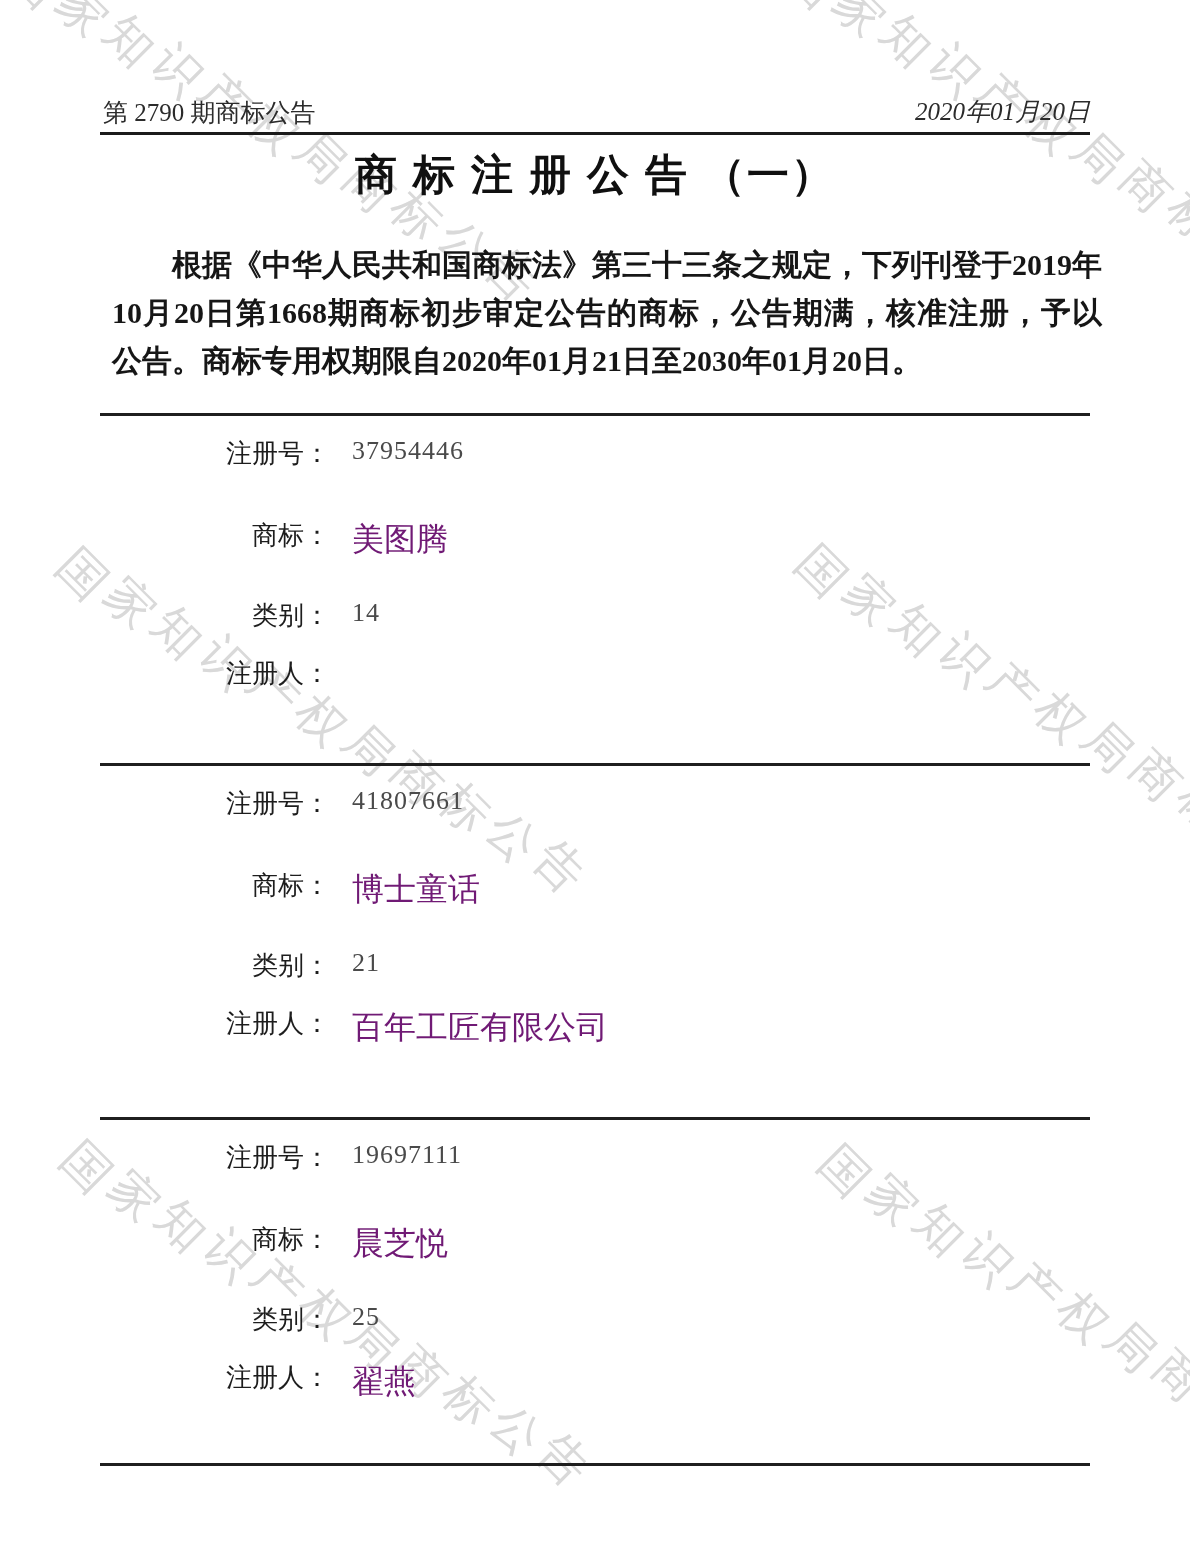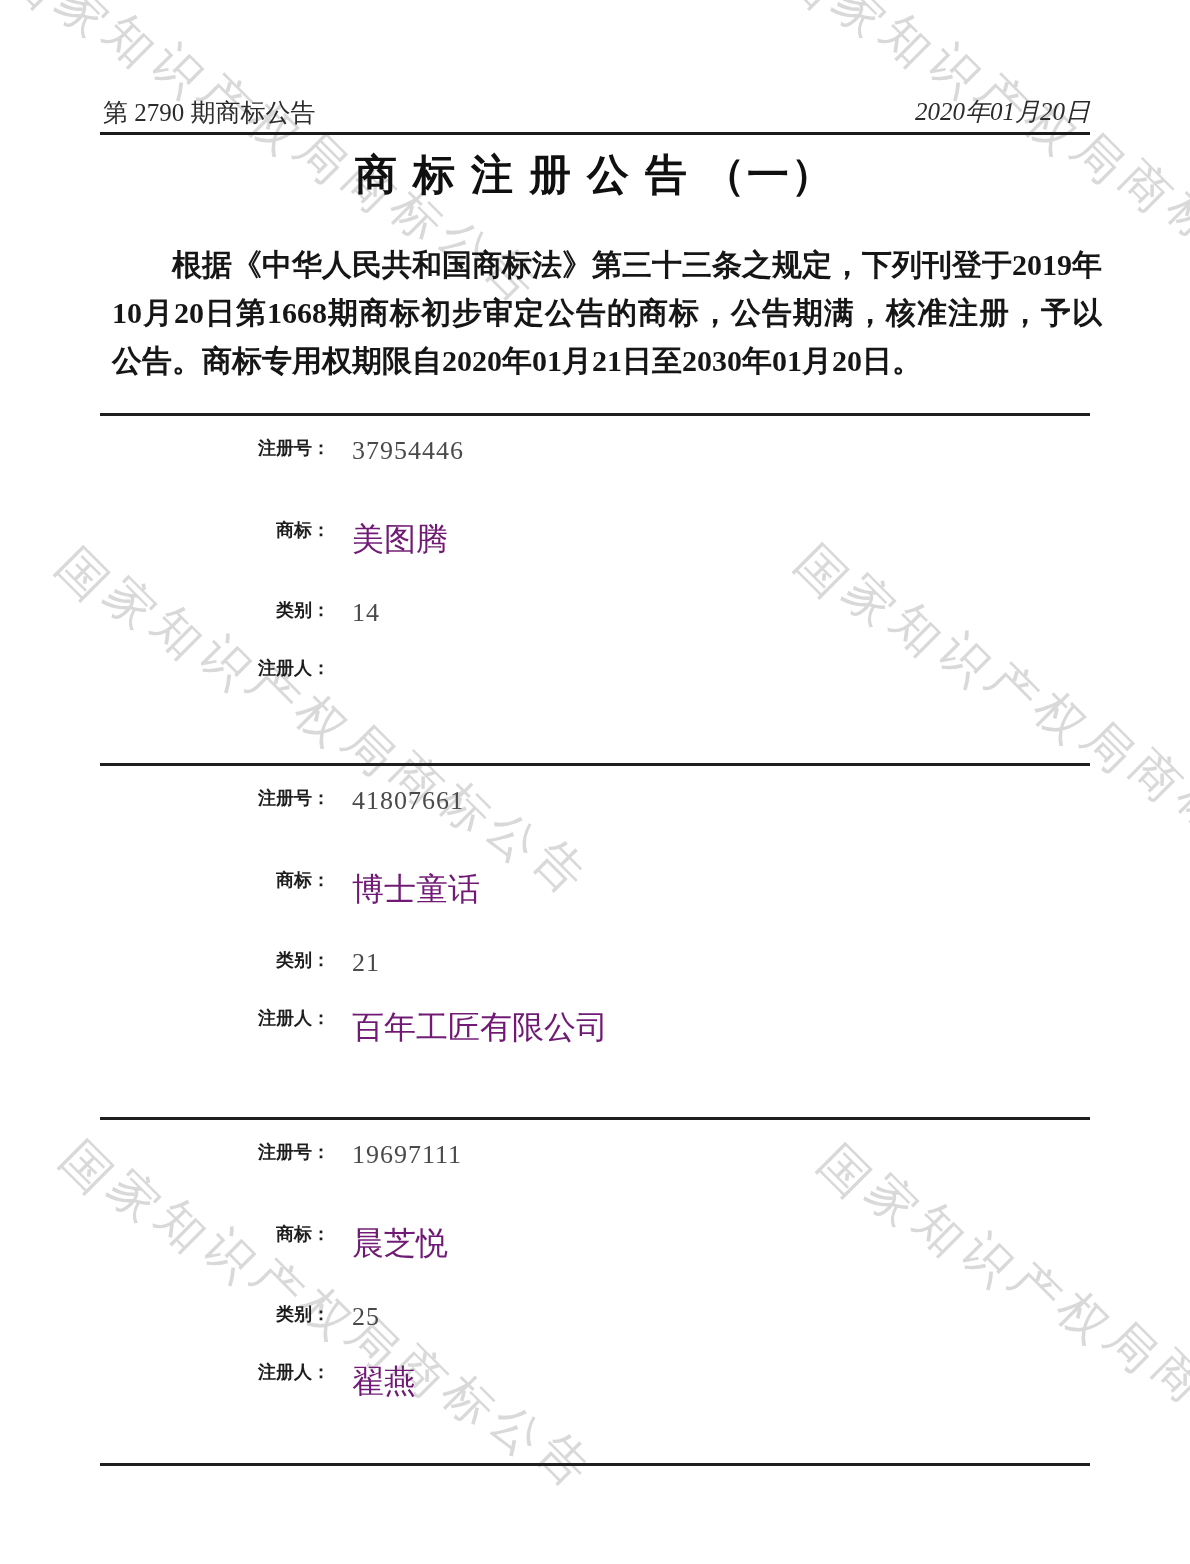--- a/index.html
+++ b/index.html
@@ -35,21 +35,21 @@
   .intro .l.last{text-align:left;text-align-last:left;}
   
   .entry{position:absolute;left:100px;width:990px;border-top:3px solid #1f1f1f;z-index:1;}
   #entry-1{top:413px;height:350px;}
   #entry-2{top:763px;height:354px;}
   #entry-3{top:1117px;height:346px;}
   .row{position:absolute;left:0;width:100%;height:34px;}
   .r1{top:20px;}.r2{top:102px;}.r3{top:182px;}.r4{top:240px;}.r-en{top:296px;}
   .lbl{
     position:absolute;left:0;width:230px;text-align:right;
-    font-weight:bold;font-size:18px;color:#1d1d1d;white-space:nowrap;
+    font-weight:normal;font-size:26px;color:#1d1d1d;white-space:nowrap;
   }
   .val{position:absolute;left:252px;font-size:32px;color:#701a75;white-space:nowrap;}
   .val.num{font-size:26px;color:#4a4a4a;letter-spacing:1px;}
   .val.en{font-size:25px;color:#3c3c3c;letter-spacing:0.5px;}
   .bottom-rule{position:absolute;left:100px;top:1463px;width:990px;height:3px;background:#1f1f1f;z-index:1;}
 </style>
 </head>
 <body>
 
 <div class="page">

